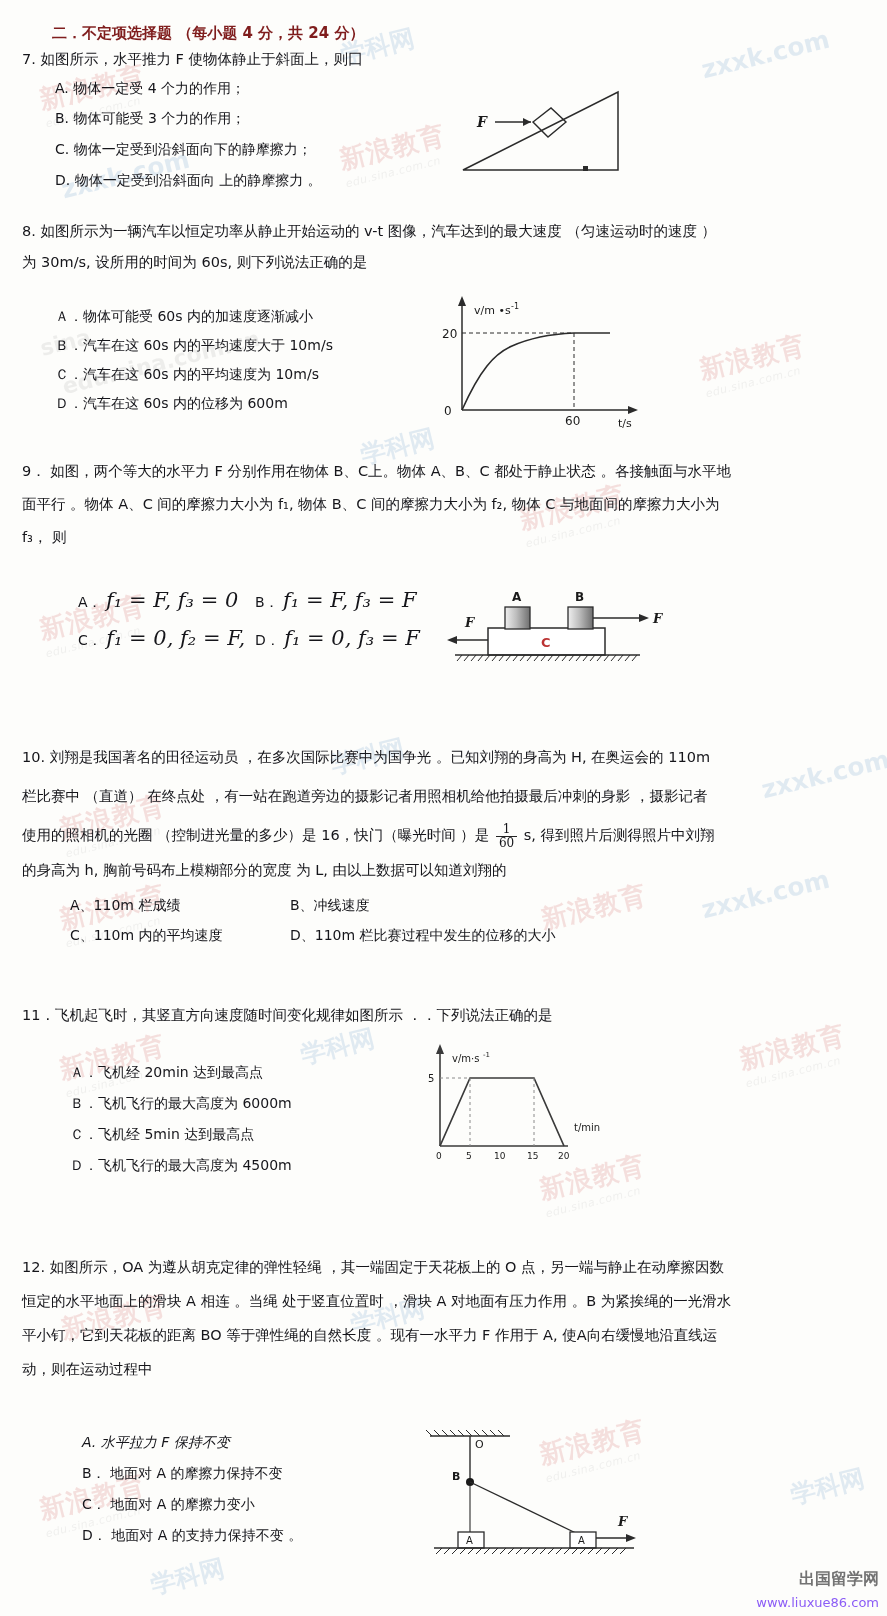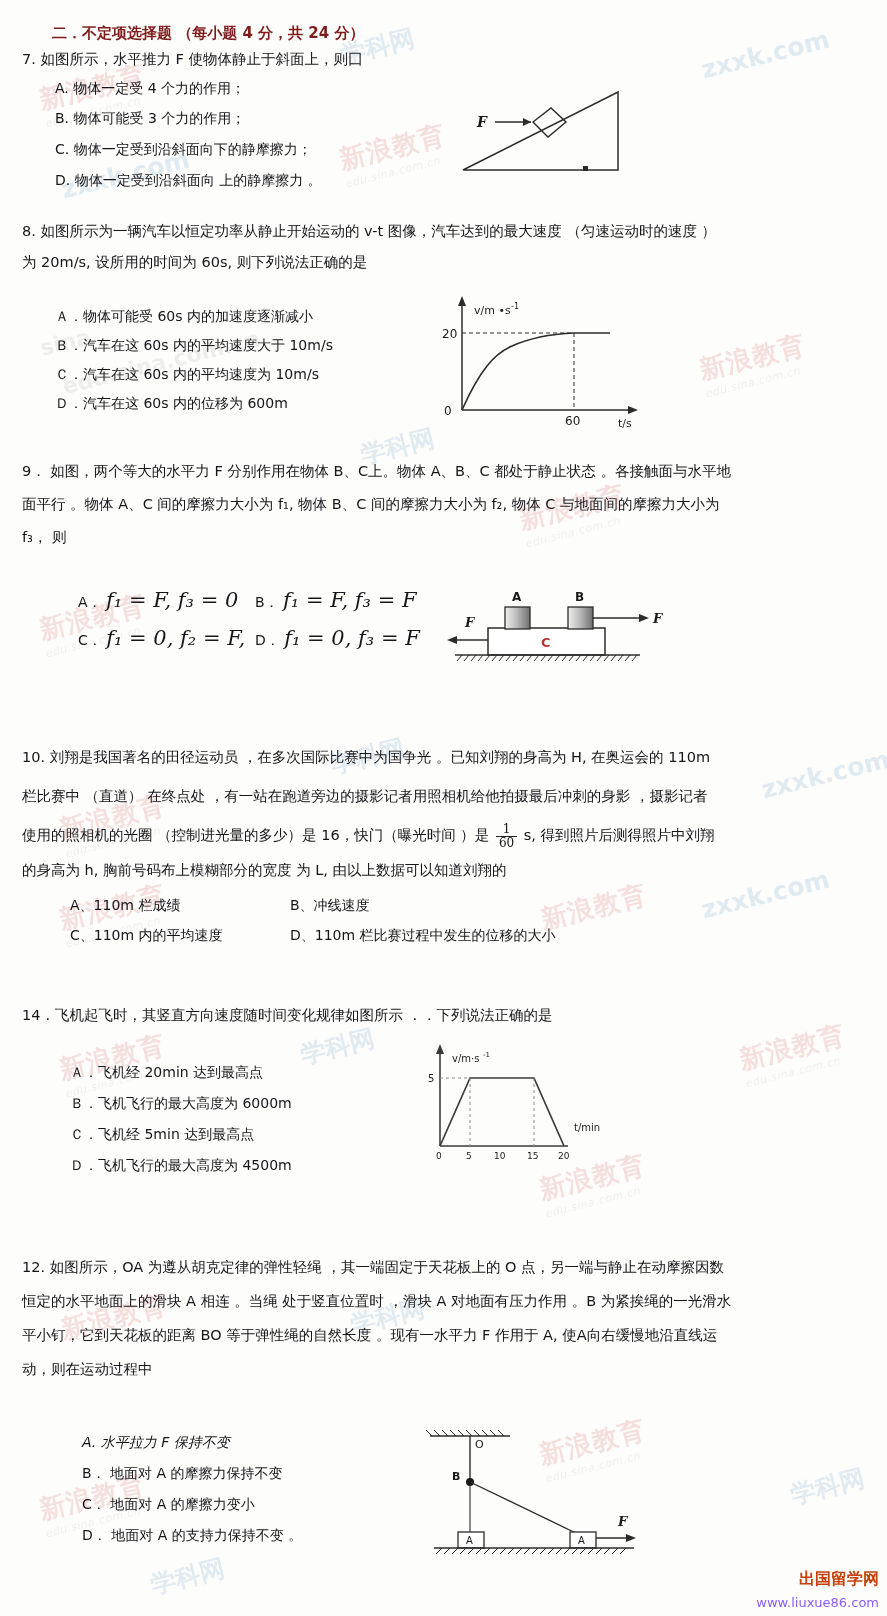--- a/index.html
+++ b/index.html
@@ -113,21 +113,21 @@
   }
   svg { display: block; overflow: visible; }
 
   
   .footer-brand {
     position: absolute;
     right: 8px;
     bottom: 26px;
     font-size: 16px;
     font-weight: bold;
-    color: #c2410c;
+    color: #737373;
     z-index: 20;
     white-space: nowrap;
   }
   .footer-url {
     position: absolute;
     right: 8px;
     bottom: 6px;
     font-size: 13px;
     color: #8b5cf6;
     z-index: 20;
@@ -255,21 +255,21 @@
 
         <polygon points="78,52 96,38 111,52 93,67" fill="none" stroke="#2b2b2b" stroke-width="1.4"></polygon>
 
         <line x1="40" y1="52" x2="76" y2="52" stroke="#2b2b2b" stroke-width="1.5"></line>
         <polygon points="76,52 68,48 68,56" fill="#2b2b2b"></polygon>
         <text x="22" y="57" font-family="DejaVu Serif, Liberation Serif, serif" font-size="14" font-weight="bold" font-style="italic" fill="#1a1a1a">F</text>
       </svg>
     </div>
 
     <div class="qline" style="left:22px; top:222px;">8. 如图所示为一辆汽车以恒定功率从静止开始运动的 v-t 图像，汽车达到的最大速度 （匀速运动时的速度 ）</div>
-    <div class="qline" style="left:22px; top:253px;">为 20m/s, 设所用的时间为 60s, 则下列说法正确的是</div>
+    <div class="qline" style="left:22px; top:253px;">为 30m/s, 设所用的时间为 60s, 则下列说法正确的是</div>
     <div class="opt" style="left:55px; top:308px;">Ａ．物体可能受 60s 内的加速度逐渐减小</div>
     <div class="opt" style="left:55px; top:337px;">Ｂ．汽车在这 60s 内的平均速度大于 10m/s</div>
     <div class="opt" style="left:55px; top:366px;">Ｃ．汽车在这 60s 内的平均速度为 10m/s</div>
     <div class="opt" style="left:55px; top:395px;">Ｄ．汽车在这 60s 内的位移为 600m</div>
 
     <div class="fig" style="left:432px; top:292px;">
       <svg width="230" height="125" viewBox="0 0 230 125">
 
         <line x1="30" y1="118" x2="30" y2="10" stroke="#2b2b2b" stroke-width="1.5"></line>
         <polygon points="30,4 26,14 34,14" fill="#2b2b2b"></polygon>
@@ -383,21 +383,21 @@
       <span>s, 得到照片后测得照片中刘翔</span>
     </div>
 
     <div class="qline" style="left:22px; top:861px;">的身高为 h, 胸前号码布上模糊部分的宽度 为 L, 由以上数据可以知道刘翔的</div>
 
     <div class="opt" style="left:70px; top:897px;">A、110m 栏成绩</div>
     <div class="opt" style="left:290px; top:897px;">B、冲线速度</div>
     <div class="opt" style="left:70px; top:927px;">C、110m 内的平均速度</div>
     <div class="opt" style="left:290px; top:927px;">D、110m 栏比赛过程中发生的位移的大小</div>
 
-    <div class="qline" style="left:22px; top:1006px;">14．飞机起飞时，其竖直方向速度随时间变化规律如图所示 ．．下列说法正确的是</div>
+    <div class="qline" style="left:22px; top:1006px;">11．飞机起飞时，其竖直方向速度随时间变化规律如图所示 ．．下列说法正确的是</div>
     <div class="opt" style="left:70px; top:1064px;">Ａ．飞机经 20min 达到最高点</div>
     <div class="opt" style="left:70px; top:1095px;">Ｂ．飞机飞行的最大高度为 6000m</div>
     <div class="opt" style="left:70px; top:1126px;">Ｃ．飞机经 5min 达到最高点</div>
     <div class="opt" style="left:70px; top:1157px;">Ｄ．飞机飞行的最大高度为 4500m</div>
 
     <div class="fig" style="left:408px; top:1036px;">
       <svg width="220" height="130" viewBox="0 0 220 130">
 
         <line x1="32" y1="110" x2="32" y2="16" stroke="#3a3a3a" stroke-width="1.6"></line>
         <polygon points="32,8 28,18 36,18" fill="#3a3a3a"></polygon>

